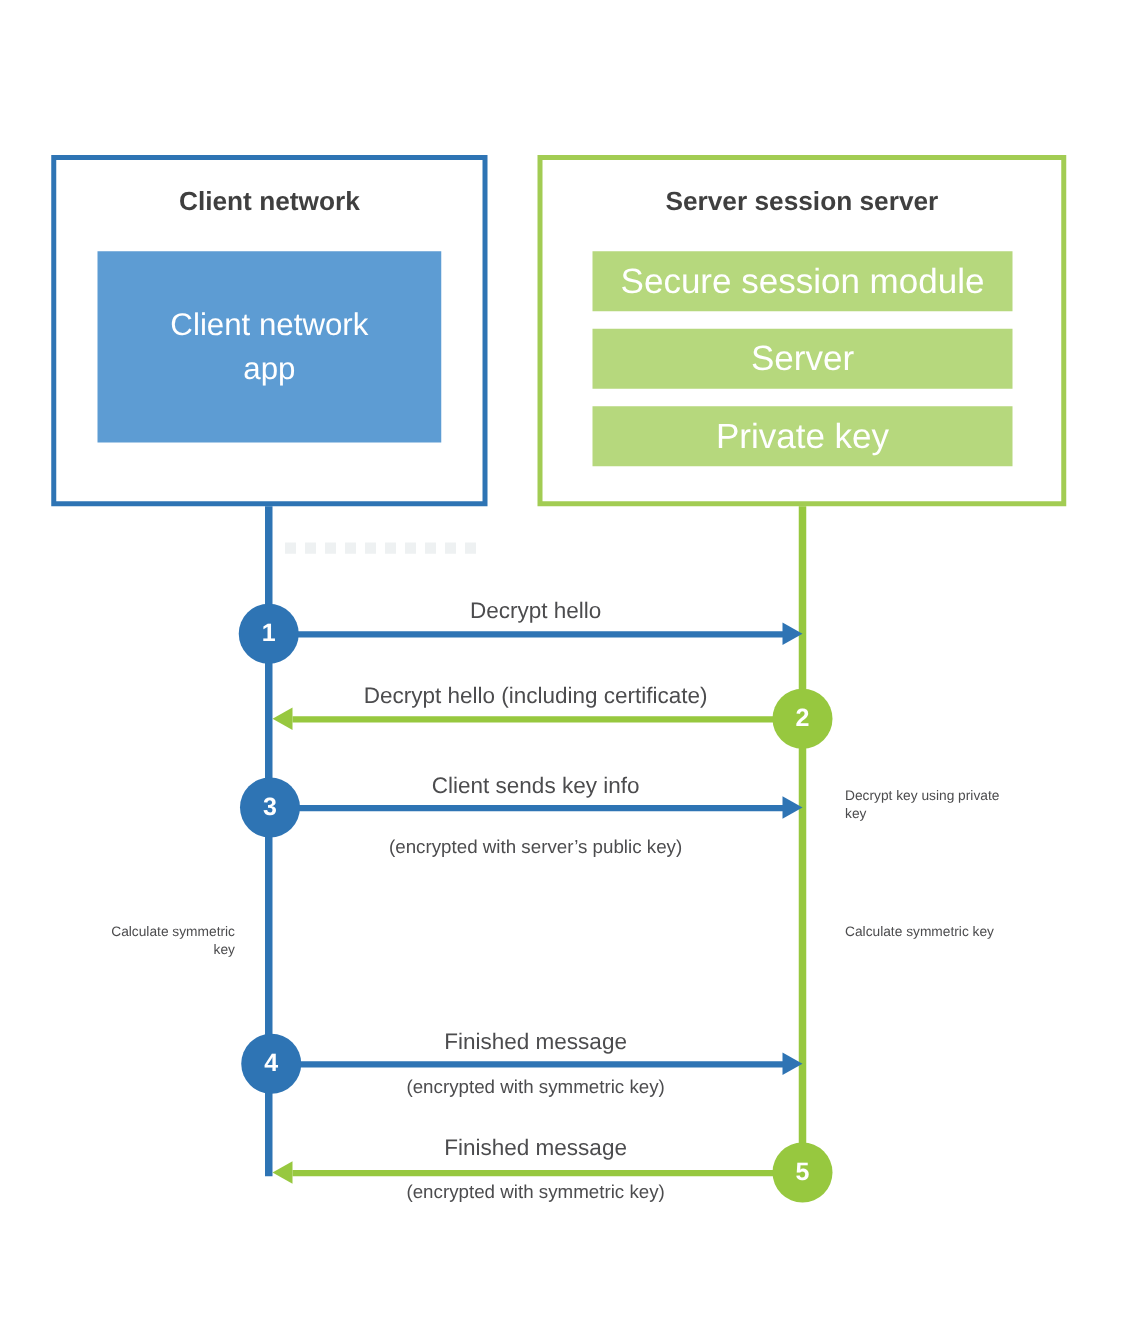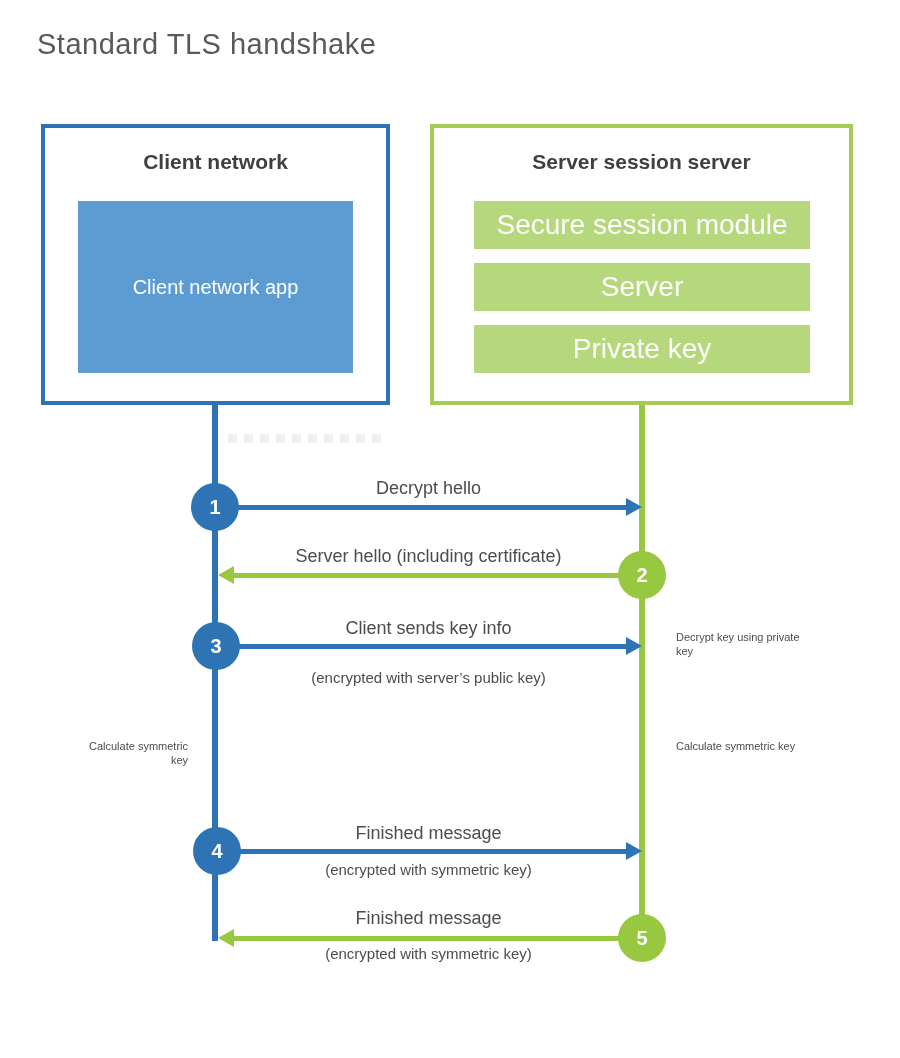--- a/index.html
+++ b/index.html
@@ -20,23 +20,23 @@
 
   .page-title{left:37px;top:28px;font-size:29px;font-weight:300;color:var(--title-txt);letter-spacing:.5px;}
 
   .actor-box{width:349px;height:281px;background:#fff;}
   .client-box{left:41px;top:124px;border:4px solid var(--blue);}
   .server-box{left:430px;top:124px;width:423px;border:4px solid var(--green-border);}
   .actor-title{top:150px;text-align:center;font-size:21px;font-weight:bold;color:var(--head-txt);}
   .client-title{left:41px;width:349px;}
   .server-title{left:430px;width:423px;}
 
-  .client-app{left:78px;top:201px;width:275px;height:172px;background:var(--blue-light);
+  .client-app{left:78px;top:201px;width:275px;height:153px;background:var(--blue-light);
     display:flex;align-items:center;justify-content:center;text-align:center;
-    color:#fff;font-size:20px;line-height:1.4;padding:0 40px;}
+    color:#fff;font-size:25px;line-height:1.4;padding:0 40px;}
   .srv-bar{left:474px;width:336px;height:48px;background:var(--green-light);
     display:flex;align-items:center;justify-content:center;color:#fff;font-size:28px;}
   .srv-bar-1{top:201px;} .srv-bar-2{top:263px;} .srv-bar-3{top:325px;}
 
   .lifeline{width:6px;}
   .lifeline-blue{left:212px;top:405px;height:536px;background:var(--blue);}
   .lifeline-green{left:639px;top:405px;height:533px;background:var(--green);}
 
   .faint-dashes{left:228px;top:434px;width:158px;height:9px;
     background:repeating-linear-gradient(90deg,#eef1f2 0 9px,transparent 9px 16px);}
@@ -55,21 +55,20 @@
 
   .msg{left:215px;width:427px;text-align:center;color:var(--txt);font-size:18px;}
   .msg-sub{font-size:15px;}
   .side-note{color:var(--txt);font-size:11px;line-height:1.28;}
 </style>
 </head>
 <body>
 
 <div class="stage">
 
-  <div class="abs page-title">Standard TLS handshake</div>
 
   <div class="abs actor-box client-box"></div>
   <div class="abs actor-title client-title">Client network</div>
   <div class="abs client-app">Client network app</div>
 
   <div class="abs actor-box server-box"></div>
   <div class="abs actor-title server-title">Server session server</div>
   <div class="abs srv-bar srv-bar-1">Secure session module</div>
   <div class="abs srv-bar srv-bar-2">Server</div>
   <div class="abs srv-bar srv-bar-3">Private key</div>
@@ -78,21 +77,21 @@
   <div class="abs lifeline lifeline-green"></div>
   <div class="abs faint-dashes"></div>
 
   <div class="abs msg" style="top:478px;">Decrypt hello</div>
   <div class="abs hline hline-blue" style="left:215px;top:505px;width:412px;"></div>
   <div class="abs head head-right" style="left:626px;top:498px;"></div>
   <div class="abs step-circle circ-blue" style="left:191px;top:483px;">
     <span>1</span>
   </div>
 
-  <div class="abs msg" style="top:546px;">Server hello (including certificate)</div>
+  <div class="abs msg" style="top:546px;">Decrypt hello (including certificate)</div>
   <div class="abs hline hline-green" style="left:234px;top:573px;width:408px;"></div>
   <div class="abs head head-left" style="left:218px;top:566px;"></div>
   <div class="abs step-circle circ-green" style="left:618px;top:551px;">
     <span>2</span>
   </div>
 
   <div class="abs msg" style="top:618px;">Client sends key info</div>
   <div class="abs msg msg-sub" style="top:655px;margin-top:14px;">(encrypted with server’s public key)</div>
   <div class="abs hline hline-blue" style="left:215px;top:644px;width:412px;"></div>
   <div class="abs head head-right" style="left:626px;top:637px;"></div>

